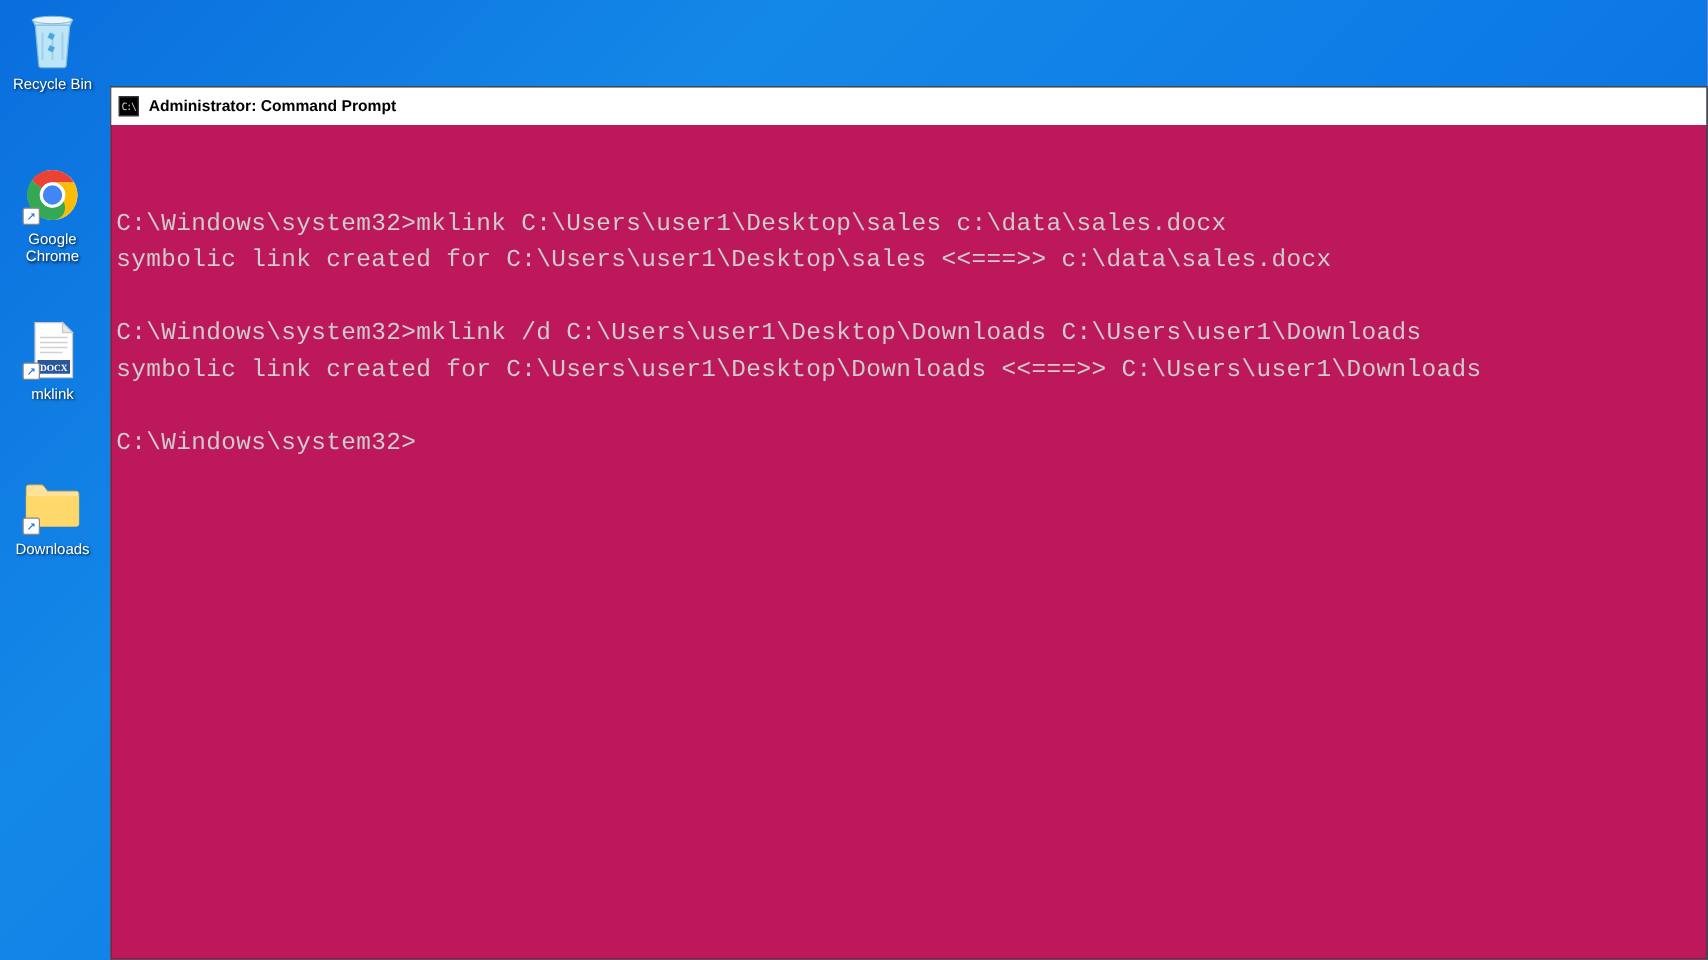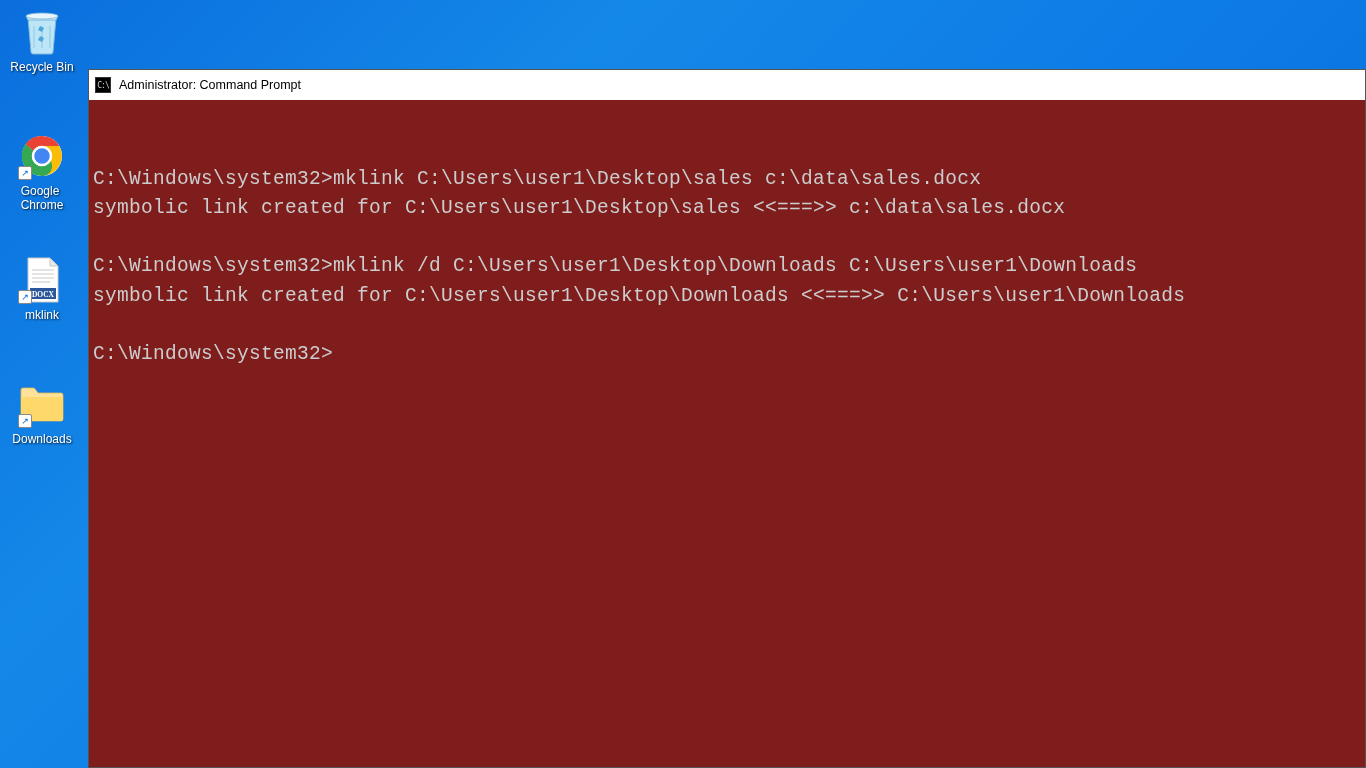--- a/index.html
+++ b/index.html
@@ -40,21 +40,21 @@
       height: 48px;
       display: flex;
       align-items: center;
       justify-content: center;
       position: relative;
     }
     
     .desktop-icon .label {
       color: white;
       font-size: 12px;
-      text-align: left;
+      text-align: center;
       text-shadow: 1px 1px 2px rgba(0,0,0,0.8);
       margin-top: 4px;
       line-height: 1.2;
       white-space: pre-line;
     }
     
     .shortcut-arrow {
       position: absolute;
       bottom: 0;
       left: 0;
@@ -102,25 +102,26 @@
       justify-content: center;
       font-size: 8px;
       color: #ccc;
       font-family: monospace;
       letter-spacing: -1px;
     }
     
     .titlebar-text {
       font-size: 12.5px;
       color: #000;
+      font-weight: bold;
     }
     
     .cmd-body {
       flex: 1;
-      background: #7f1d1d;
+      background: #be185d;
       color: #cccccc;
       font-family: Consolas, "Courier New", monospace;
       font-size: 19.5px;
       padding: 6px 4px;
       line-height: 1.5;
       white-space: pre;
       overflow: hidden;
       letter-spacing: 0.3px;
     }
     

